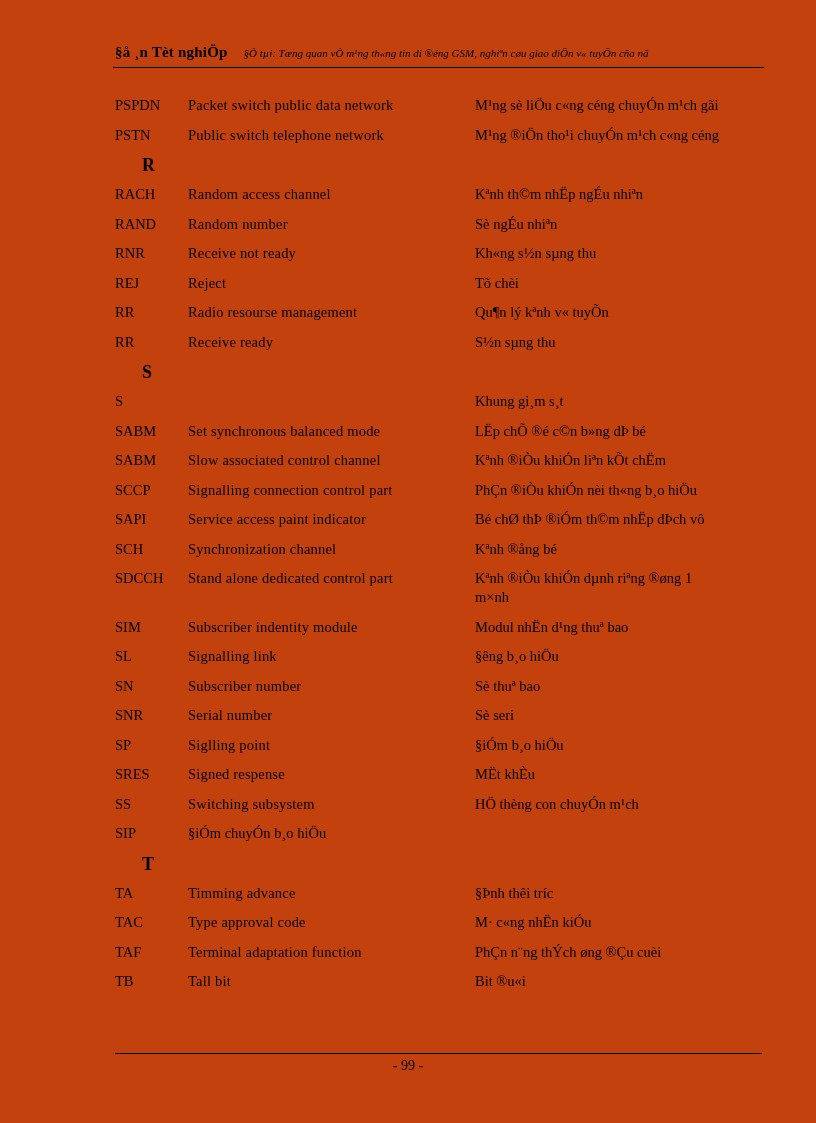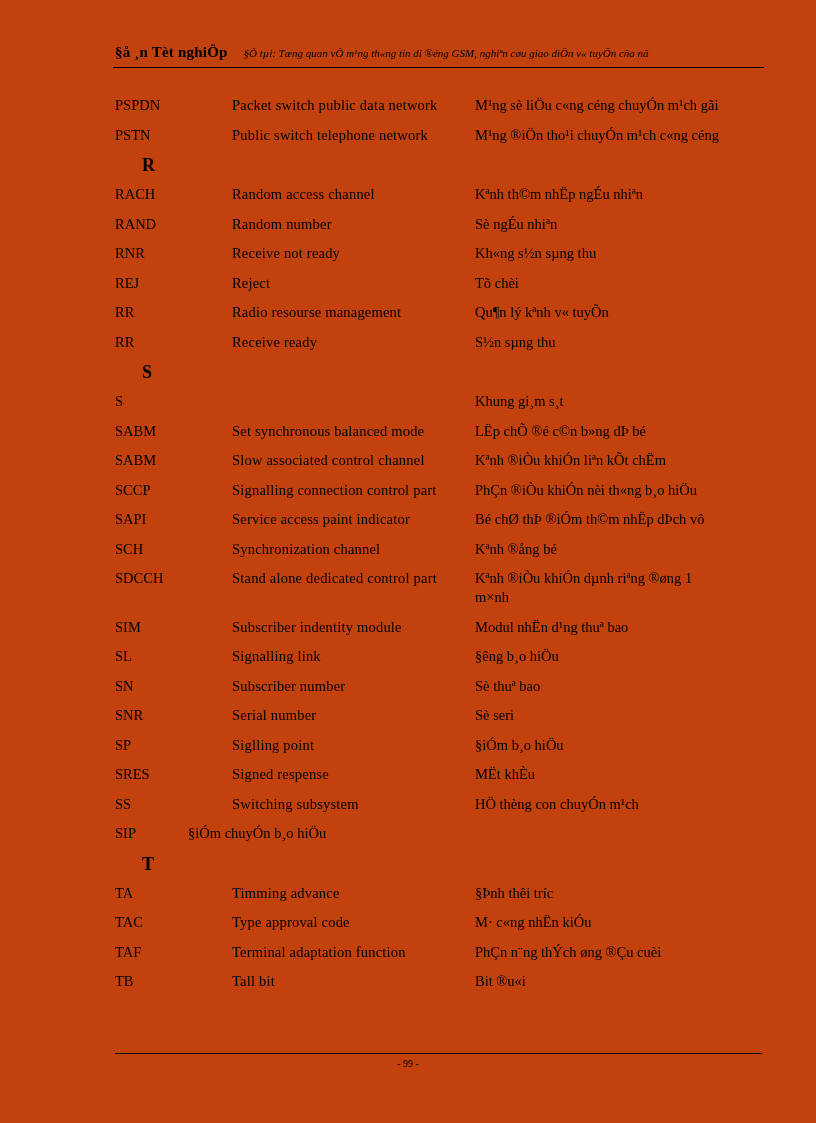--- a/index.html
+++ b/index.html
@@ -47,21 +47,21 @@
     left: 115px;
     right: 54px;
   }
   .row.entry {
     display: grid;
     grid-template-columns: 73px 287px 1fr;
     font-size: 14.5px;
     line-height: 19px;
     margin-bottom: 10.5px;
   }
-  .row.entry .eng { letter-spacing: 0.2px; margin-left: 44px; }
+  .row.entry .eng { letter-spacing: 0.2px; }
   .row.entry .viet { white-space: pre-line; }
   .row.section {
     font-size: 18px;
     font-weight: bold;
     line-height: 20px;
     padding-left: 27px;
     margin: 2px 0 10px 0;
   }
   .footer-rule {
     position: absolute;
@@ -69,21 +69,21 @@
     left: 115px;
     right: 54px;
     border-top: 1px solid #000;
   }
   .page-number {
     position: absolute;
     top: 1058px;
     left: 0;
     width: 100%;
     text-align: center;
-    font-size: 10px;
+    font-size: 14px;
   }
 </style>
 </head>
 <body>
 
 <div class="page">
 
   <div class="header">
     <span class="header-title">§å ¸n Tèt nghiÖp</span>
     <span class="header-subtitle">§Ò tµi: Tæng quan vÒ m¹ng th«ng tin di ®éng GSM, nghiªn cøu giao diÖn v« tuyÕn cña nã</span>

